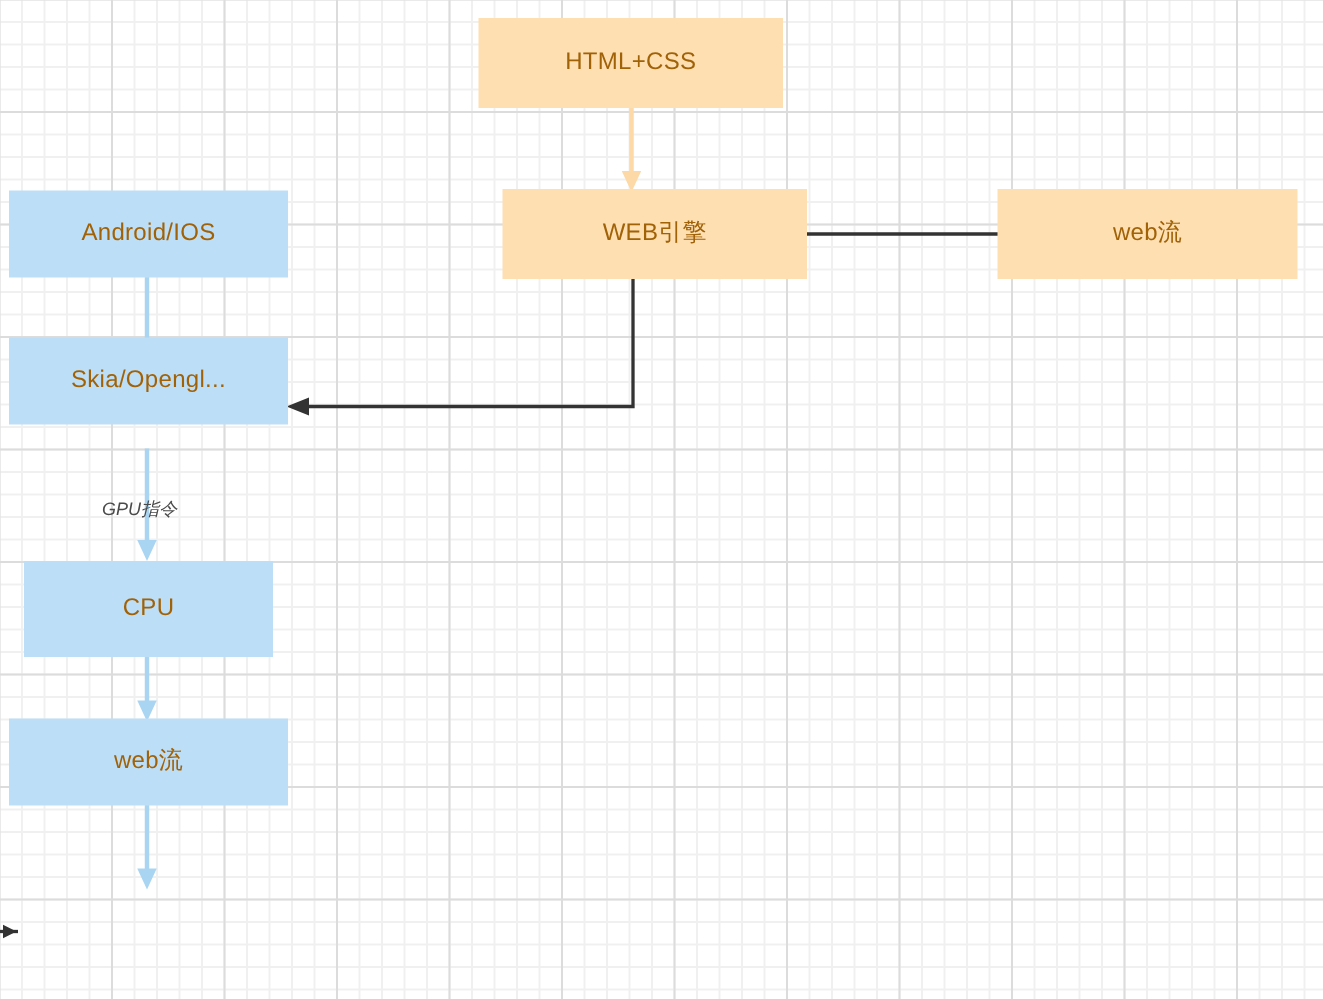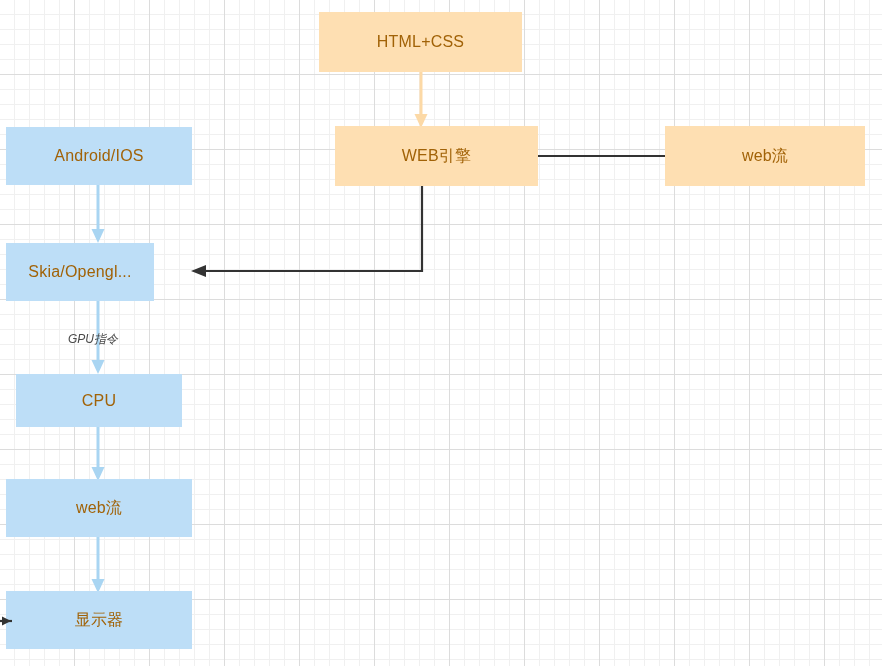--- a/index.html
+++ b/index.html
@@ -124,29 +124,26 @@
   </div>
 
   <div class="node blue" style="left:6px; top:127px; width:186px; height:58px;">
     <span>Android/IOS</span>
   </div>
 
   <div class="node orange" style="left:665px; top:126px; width:200px; height:60px;">
     <span>web流</span>
   </div>
 
-  <div class="node blue" style="left:6px; top:243px; width:148px; height:58px;text-align:right;">
+  <div class="node blue" style="left:6px; top:225px; width:186px; height:58px;text-align:right;">
     <span>Skia/Opengl...</span>
   </div>
 
-  <div class="node blue" style="left:16px; top:374px; width:166px; height:53px;">
+  <div class="node blue" style="left:16px; top:374px; width:166px; height:64px;">
     <span>CPU</span>
   </div>
 
   <div class="node blue" style="left:6px; top:479px; width:186px; height:58px;">
     <span>web流</span>
   </div>
 
-  <div class="node blue" style="left:6px; top:591px; width:186px; height:58px;">
-    <span>显示器</span>
-  </div>
 
 </div>
 
 </body></html>

